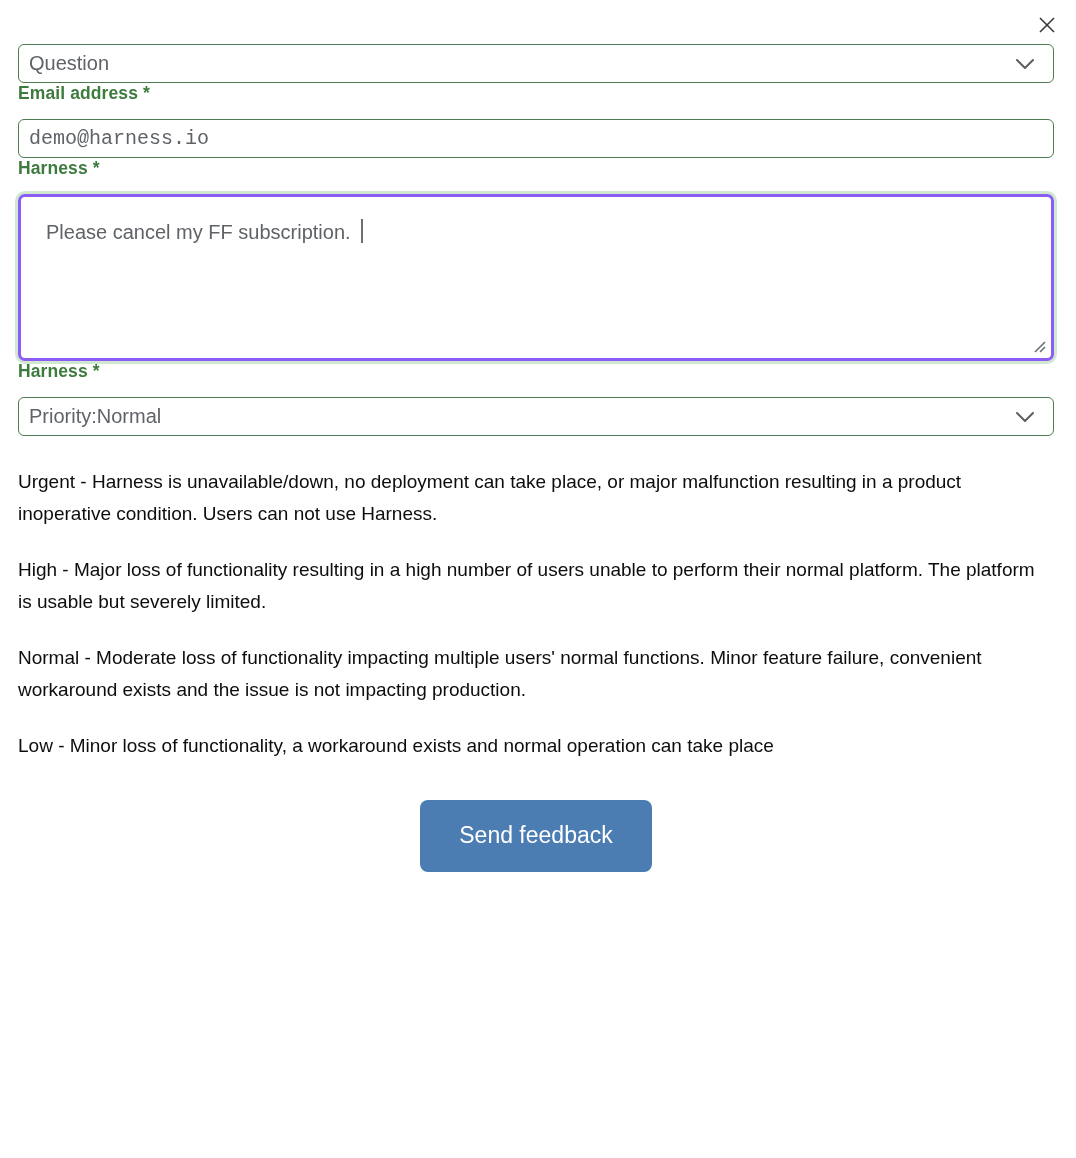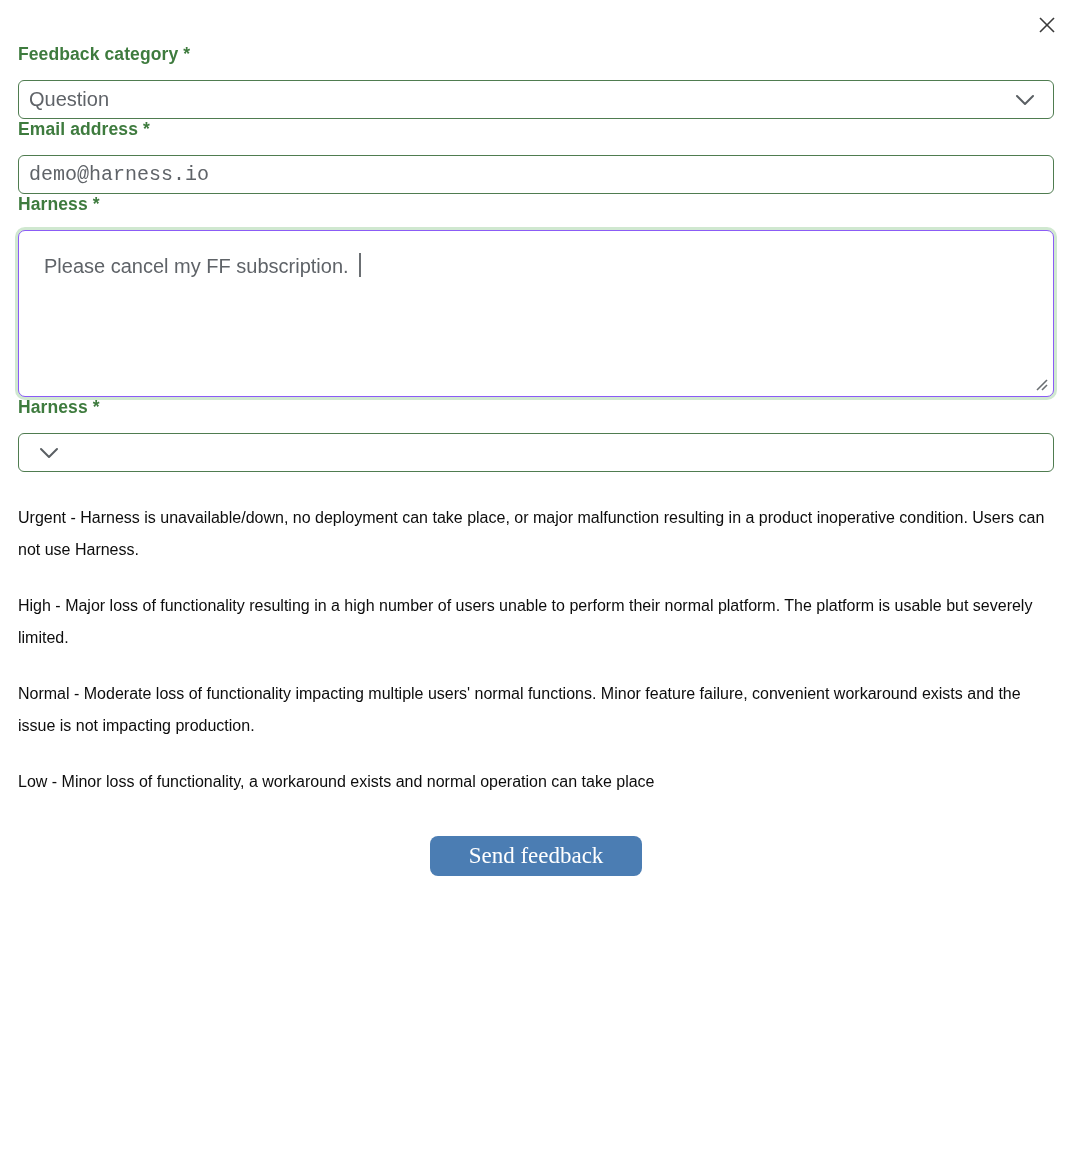--- a/index.html
+++ b/index.html
@@ -62,21 +62,21 @@
     color: #5f6368;
     background: transparent;
   }
   .select-value { flex: 1 1 auto; }
   .chevron { flex: 0 0 auto; margin-left: 10px; }
   .chevron svg { display: block; }
 
   .textarea {
     width: 100%;
     height: 167px;
-    border: 1px solid #8b5cf6;
+    border: 3px solid #8b5cf6;
     border-radius: 7px;
     background: #ffffff;
     box-shadow: 0 0 0 3px rgba(120, 190, 120, 0.35);
     padding: 22px 18px 12px 25px;
     font-size: 20px;
     color: #5f6368;
     position: relative;
     line-height: 1.3;
   }
   .caret {
@@ -90,59 +90,58 @@
   .resize-handle {
     position: absolute;
     right: 4px;
     bottom: 4px;
     cursor: nwse-resize;
   }
   .resize-handle svg { display: block; }
 
   .descriptions { margin-top: 30px; }
   .descriptions p {
-    font-size: 16px;
+    font-size: 19px;
     line-height: 32px;
     color: #0d0d0d;
     margin-bottom: 24px;
     max-width: 1032px;
   }
   .submit-row {
     display: flex;
     justify-content: center;
     margin-top: 38px;
   }
   .submit-btn {
     background: #4b7db3;
     color: #ffffff;
     border: none;
     border-radius: 8px;
-    font-family: Liberation Serif, serif;
+    font-family: Liberation Sans, sans-serif;
     font-size: 23px;
-    padding: 5px 39px;
+    padding: 21px 39px;
     cursor: pointer;
     line-height: 1.3;
   }
 </style>
 </head>
 <body>
 
 <div class="dialog">
 
   <button class="close-btn" aria-label="Close">
     <span>
       <svg width="18" height="18" viewBox="0 0 18 18">
         <line x1="2" y1="2" x2="16" y2="16" stroke="#3a3a3a" stroke-width="1.6"></line>
         <line x1="16" y1="2" x2="2" y2="16" stroke="#3a3a3a" stroke-width="1.6"></line>
       </svg>
     </span>
   </button>
 
   <div class="field">
-    <label class="field-label">Feedback category *</label>
     <div class="control">
       <span class="select-value">Question</span>
       <span class="chevron">
         <svg width="20" height="12" viewBox="0 0 20 12">
           <polyline points="2,2 10,10 18,2" fill="none" stroke="#5a5f63" stroke-width="2" stroke-linecap="round" stroke-linejoin="round"></polyline>
         </svg>
       </span>
     </div>
   </div>
 
@@ -165,20 +164,21 @@
           <line x1="3" y1="13" x2="13" y2="3" stroke="#6b6f73" stroke-width="1.6"></line>
           <line x1="8" y1="13" x2="13" y2="8" stroke="#6b6f73" stroke-width="1.6"></line>
         </svg>
       </span>
     </div>
   </div>
 
   <div class="field">
     <label class="field-label">Harness *</label>
     <div class="control">
+      <span class="select-value">Priority:Normal</span>
       <span class="chevron">
         <svg width="20" height="12" viewBox="0 0 20 12">
           <polyline points="2,2 10,10 18,2" fill="none" stroke="#5a5f63" stroke-width="2" stroke-linecap="round" stroke-linejoin="round"></polyline>
         </svg>
       </span>
     </div>
   </div>
 
   <div class="descriptions">
     <p>Urgent - Harness is unavailable/down, no deployment can take place, or major malfunction resulting in a product inoperative condition. Users can not use Harness.</p>

